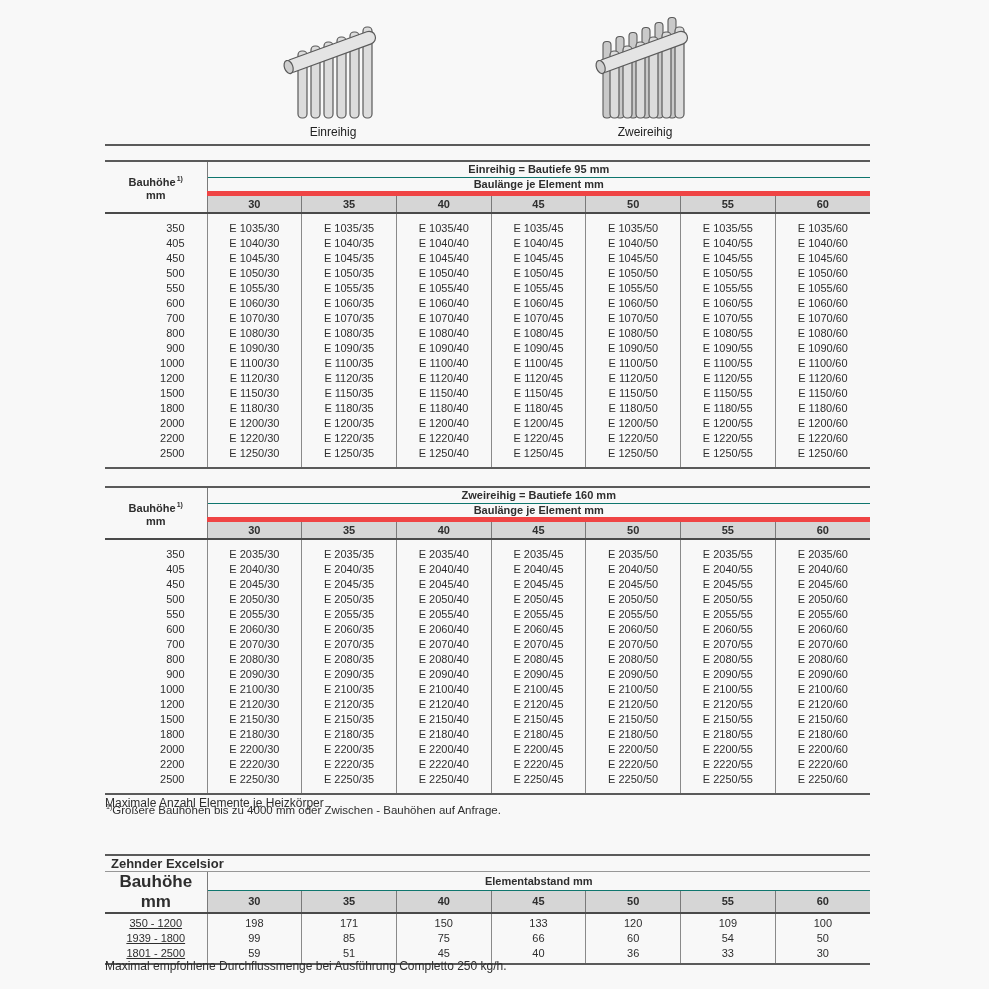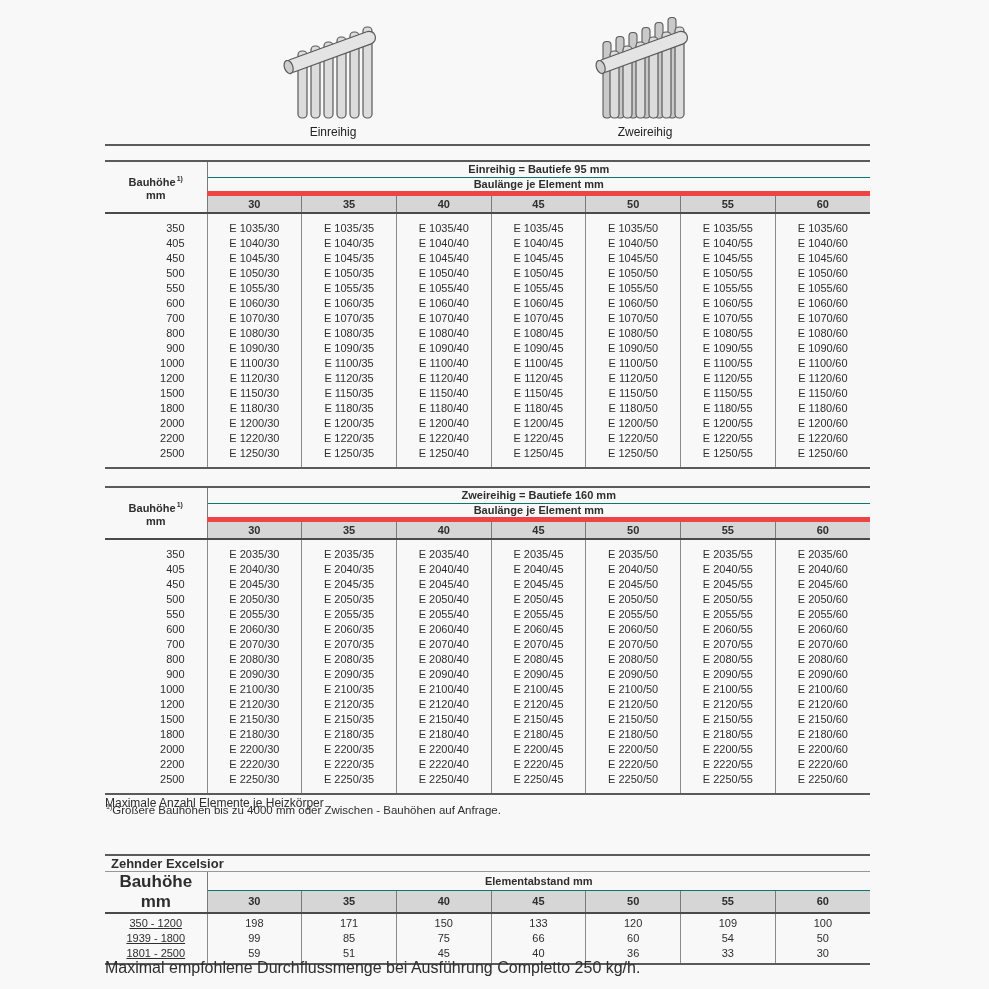--- a/index.html
+++ b/index.html
@@ -71,21 +71,21 @@
   #table3 tbody td { height: 15px; }
   #table3 tbody td.hcell { text-align: center; padding-right: 0; text-decoration: underline; }
   #table3 tbody tr:first-child td { padding-top: 2px; }
   #table3 tbody tr:last-child  td { padding-bottom: 2px; margin-top: 16px; }
 
   sup { font-size: 7px; vertical-align: super; margin-left: 1px; }
 
   .note { position: absolute; left: 105px; color: #2e2e2e; }
   #footnote1     { top: 803px; font-size: 11.5px; }
   #section-title { top: 796px; font-size: 12px; }
-  #bottom-note   { top: 959px; font-size: 16px; }
+  #bottom-note   { top: 959px; font-size: 12px; }
 </style>
 </head>
 <body>
 
 <div class="page">
 
   <div class="figure" id="fig-einreihig">
     <svg width="112" height="116" viewBox="0 0 110 116">
       <g fill="#dcdcdc" stroke="#5a5a5a" stroke-width="1.2">
         <rect x="20" y="45" width="9" height="67" rx="4"></rect>

